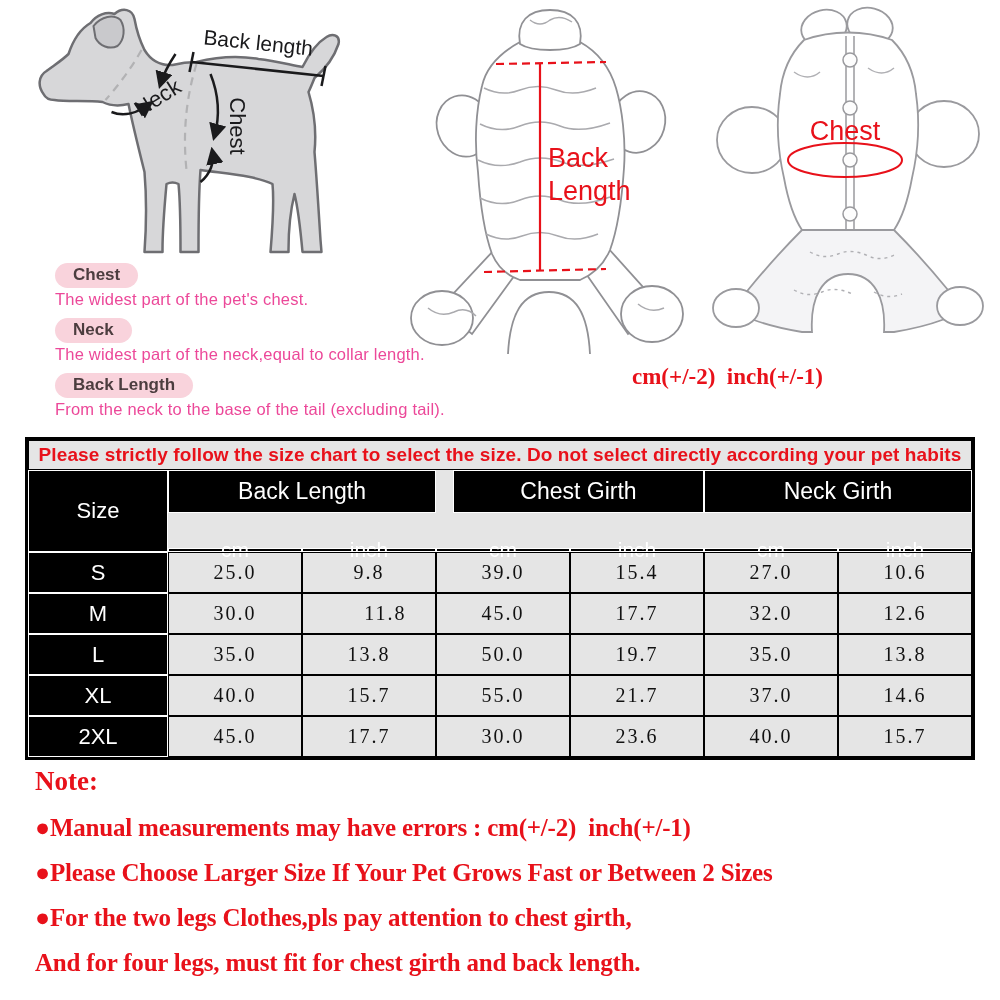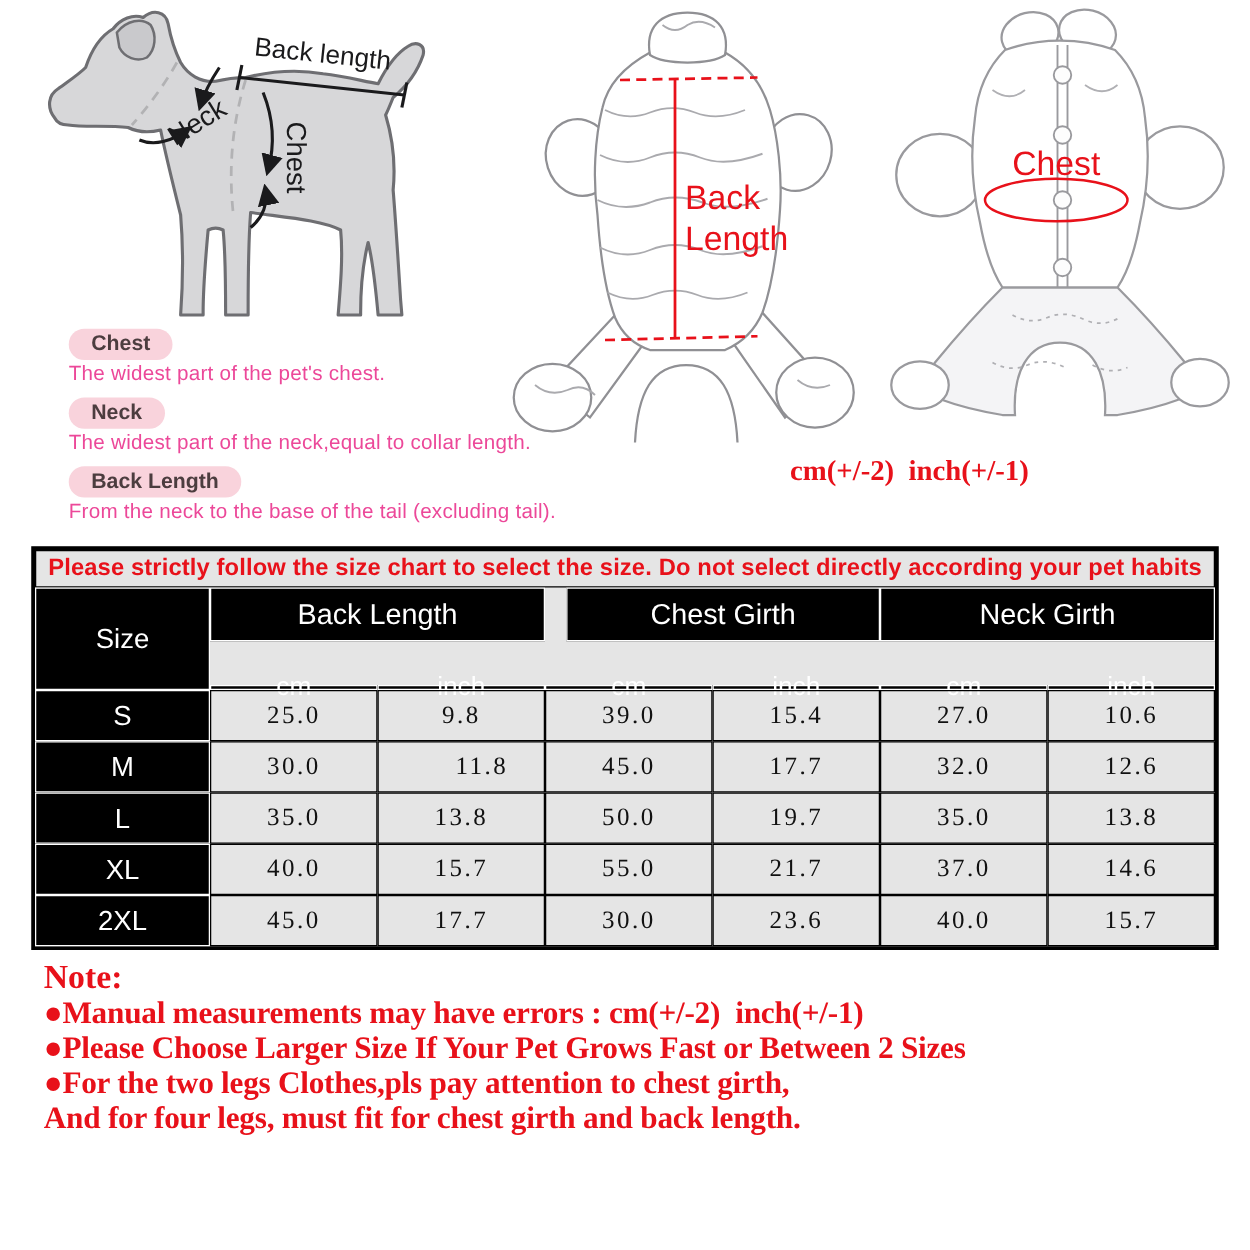--- a/index.html
+++ b/index.html
@@ -26,21 +26,21 @@
   #warn-cell{grid-column:1/-1;grid-row:1;color:#e8111a;font-size:19px;font-weight:600;letter-spacing:.1px;}
   .size-head{grid-column:1;grid-row:2/4;font-size:22px;}
   .group{font-size:23px;}
   .unit{font-size:21px;margin-top:35px;}
   .rsize{font-size:22px;}
   .val{font-family:"Liberation Serif",serif;font-size:20px;letter-spacing:2px;color:#111;}
 
   
   #notes{left:35px;top:766px;width:945px;color:#e8111a;font-family:"Liberation Serif",serif;font-weight:bold;}
   .note-title{font-size:27px;line-height:31px;}
-  .note-line{font-size:25px;line-height:28px;letter-spacing:-.2px;white-space:pre;}
+  .note-line{font-size:25px;line-height:28px;margin-top:17px;letter-spacing:-.2px;white-space:pre;}
 
   svg text{font-family:"Liberation Sans",sans-serif;}
 </style>
 </head>
 <body>
 
 <svg class="abs" style="left:12px;top:4px;" width="338" height="258" viewBox="0 0 335 258">
   <defs>
     <marker id="ah" viewBox="0 0 10 10" refX="7" refY="5" markerWidth="7" markerHeight="7" orient="auto-start-reverse">
       <path d="M0,0 L10,5 L0,10 z" fill="#1a1a1c"></path>

